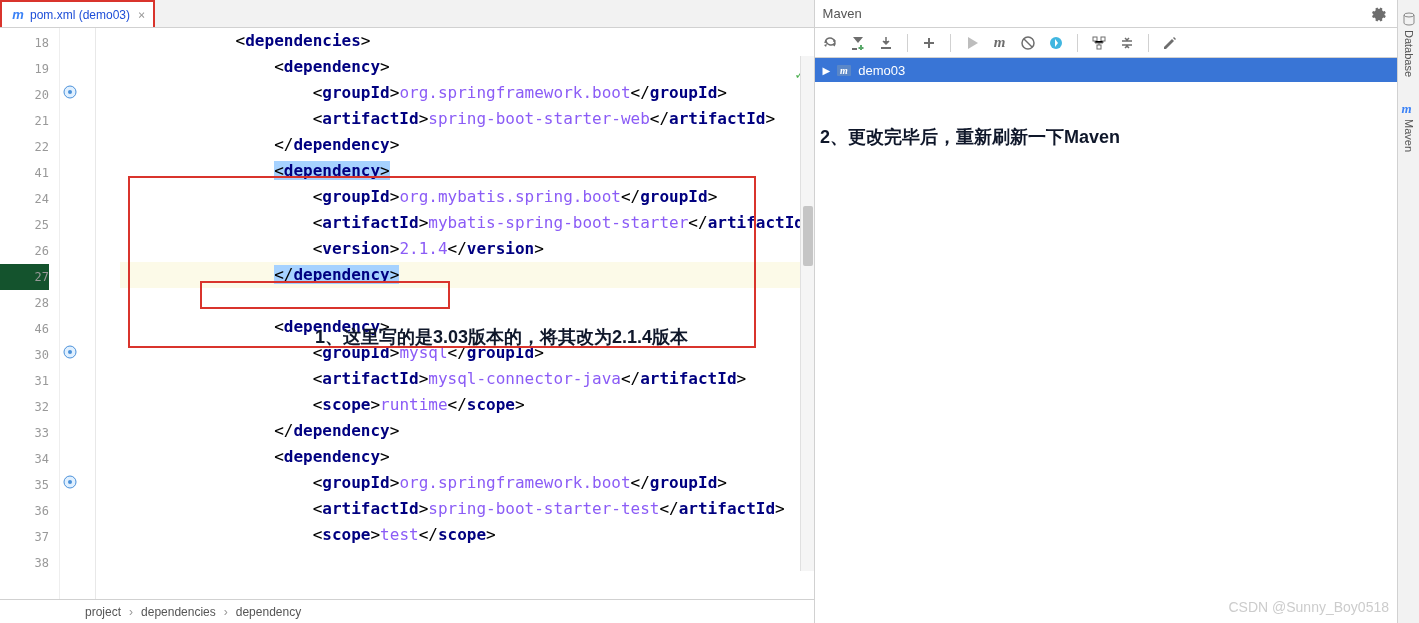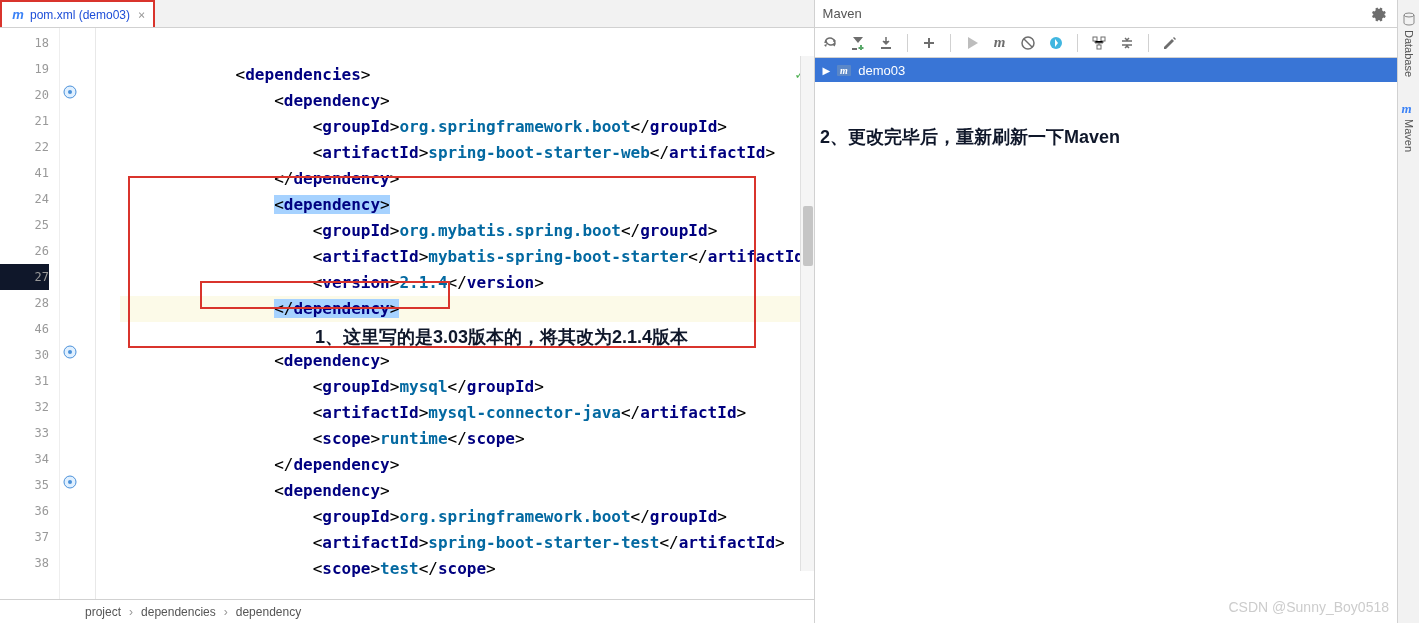--- a/index.html
+++ b/index.html
@@ -13,25 +13,25 @@
 .tab-close { color: #999; font-size: 12px; margin-left: 4px; cursor: pointer; }
 .code-area { flex: 1; display: flex; overflow: hidden; position: relative; }
 .gutter { width: 60px; background: #fff; border-right: 1px solid #eee; text-align: right; padding-right: 10px; color: #999; font-size: 12px; padding-top: 2px; }
 .gutter-line { height: 26px; line-height: 26px; }
 .gutter-icons { width: 24px; background: #fff; position: relative; }
 .gutter-icon { position: absolute; width: 16px; height: 16px; left: 2px; }
 .gi-20 { top: 56px; }
 .gi-30 { top: 316px; }
 .gi-35 { top: 446px; }
 .fold-column { width: 12px; background: #fff; border-right: 1px solid #e8e8e8; }
-.code-content { flex: 1; padding-left: 24px; font-size: 16px; font-family: Consolas, monospace; line-height: 26px; white-space: pre; position: relative; margin-top: 34px; }
+.code-content { flex: 1; padding-left: 24px; font-size: 16px; font-family: Consolas, monospace; line-height: 26px; white-space: pre; position: relative; }
 .code-line { height: 26px; line-height: 26px; }
 .tag { color: #000080; font-weight: bold; }
 .bracket { color: #000; }
-.text-content { color: #0369a1; font-weight: bold; text-align: center; }
+.text-content { color: #8b5cf6; font-weight: normal; text-align: center; }
 .hl-line { background: #f0e68c33; }
 .sel { background: #a6d2ff; }
 .red-box-big { position: absolute; border: 2px solid #d9342c; pointer-events: none; }
 .rb1 { left: 128px; top: 148px; width: 628px; height: 172px; }
 .rb2 { left: 200px; top: 253px; width: 250px; height: 28px; }
 .annotation { position: absolute; color: #0f172a; font-weight: bold; font-family: "Microsoft YaHei", sans-serif; font-size: 18px; }
 .anno1 { left: 315px; top: 297px; }
 .check-icon { position: absolute; right: 10px; top: 38px; color: #4caf50; font-size: 14px; }
 .scrollbar { position: absolute; right: 0; top: 28px; bottom: 28px; width: 14px; background: #f5f5f5; border-left: 1px solid #e0e0e0; }
 .scrollthumb { position: absolute; top: 150px; width: 10px; left: 2px; height: 60px; background: #c5c5c5; border-radius: 2px; }
@@ -73,21 +73,21 @@
       <div class="gutter" id="gutter">
           <div class="gutter-line">18</div>
           <div class="gutter-line">19</div>
           <div class="gutter-line">20</div>
           <div class="gutter-line">21</div>
           <div class="gutter-line">22</div>
           <div class="gutter-line">41</div>
           <div class="gutter-line">24</div>
           <div class="gutter-line">25</div>
           <div class="gutter-line">26</div>
-          <div class="gutter-line" style="background: #0f172a; padding-left: 24px;">27</div>
+          <div class="gutter-line" style="background: #14532d; padding-left: 24px;">27</div>
           <div class="gutter-line">28</div>
           <div class="gutter-line">46</div>
           <div class="gutter-line">30</div>
           <div class="gutter-line">31</div>
           <div class="gutter-line">32</div>
           <div class="gutter-line">33</div>
           <div class="gutter-line">34</div>
           <div class="gutter-line">35</div>
           <div class="gutter-line">36</div>
           <div class="gutter-line">37</div>

